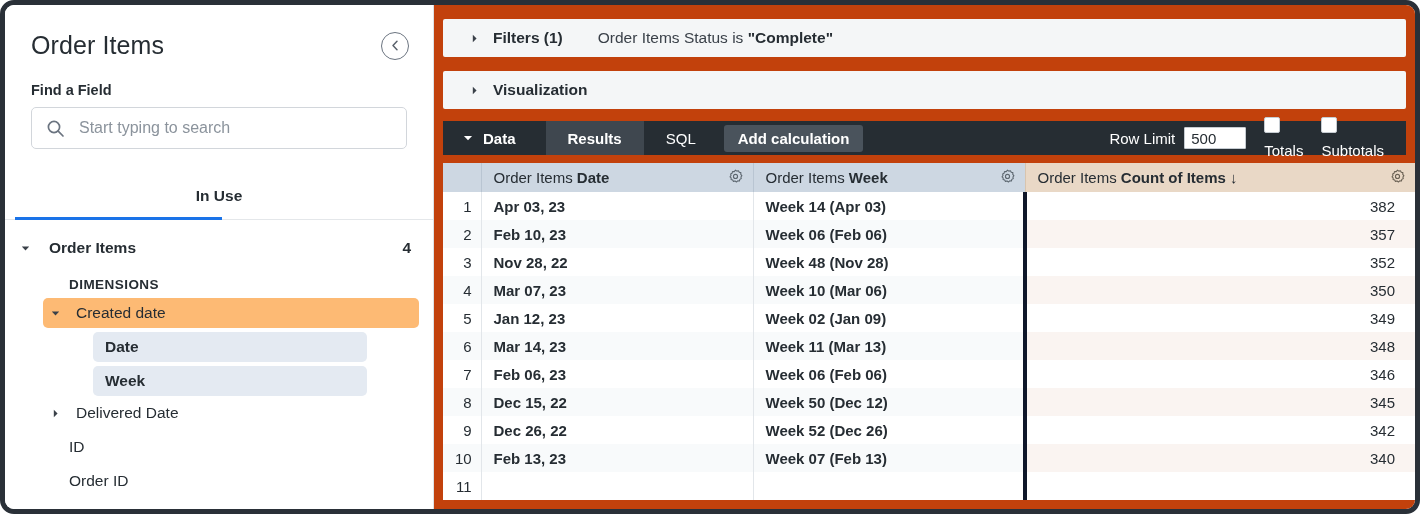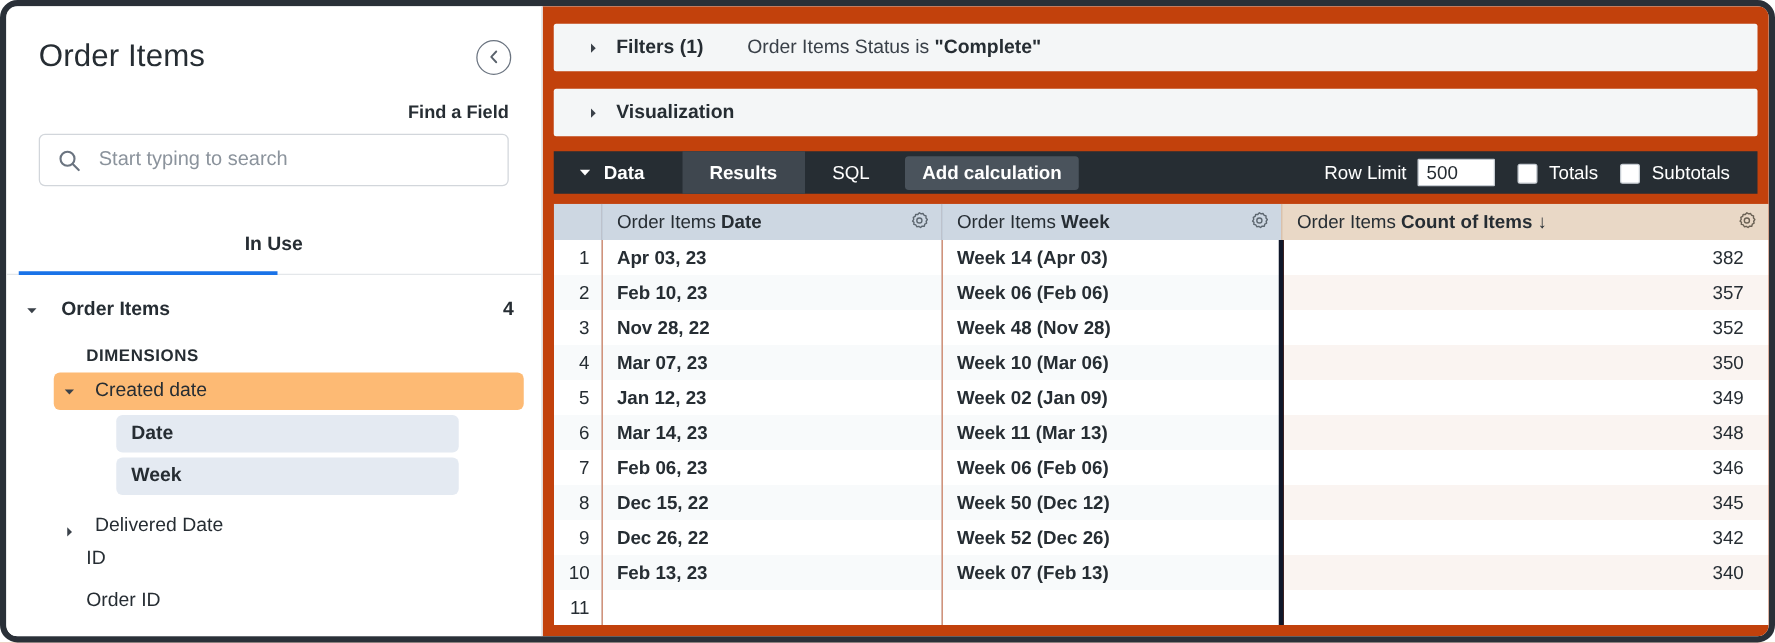--- a/index.html
+++ b/index.html
@@ -36,21 +36,21 @@
   }
   .collapse-btn{
     width:26px;height:26px;border-radius:50%;
     border:1.6px solid #6b7480;
     display:flex;align-items:center;justify-content:center;
     cursor:pointer;flex:0 0 26px;
   }
   .collapse-btn svg{display:block;}
   .find-label{
     padding:22px 26px 0 26px;
-    font-size:14.5px;font-weight:bold;color:#262d33;text-align:right;
+    font-size:14.5px;font-weight:bold;color:#262d33;
   }
   .search-wrap{padding:9px 26px 0 26px;}
   .search-box{
     display:flex;align-items:center;gap:14px;
     height:42px;box-sizing:border-box;
     border:1px solid #d2d6db;border-radius:5px;
     padding:0 14px;background:#fff;
   }
   .search-box svg{flex:0 0 auto;display:block;}
   .search-input{
@@ -131,21 +131,21 @@
     font-weight:bold;font-size:15px;
     padding:5px 14px;border-radius:3px;margin-left:6px;cursor:pointer;
   }
   .tb-right{margin-left:auto;display:flex;align-items:center;gap:18px;padding-right:22px;}
   .rowlimit{display:flex;align-items:center;gap:9px;font-size:15px;}
   .rowlimit-input{
     width:62px;height:22px;box-sizing:border-box;
     border:1px solid #c6ccd2;background:#fff;color:#262d33;
     font-family:inherit;font-size:15px;padding:0 6px;outline:0;border-radius:1px;
   }
-  .chk{display:flex;align-items:flex-end;gap:9px;cursor:pointer;font-size:15px;}
+  .chk{display:flex;align-items:flex-start;gap:9px;cursor:pointer;font-size:15px;flex-direction:column;}
   .box{width:14px;height:14px;background:#fff;border:1px solid #c6ccd2;border-radius:2px;}
 
   
   .tablewrap{flex:1 1 auto;margin:8px 0 0 9px;overflow:hidden;position:relative;}
   table{border-collapse:collapse;width:100%;table-layout:fixed;font-size:15px;color:#262d33;}
   col.c-idx{width:38px;}
   col.c-date{width:272px;}
   col.c-week{width:272px;}
   col.c-cnt{width:auto;}
   thead th{
@@ -226,21 +226,21 @@
       </div>
 
       <div class="tree-row pill hl-blue" style="margin:4px 66px 0 88px;padding-left:12px;height:30px;">
         <span style="font-weight:bold">Date</span>
       </div>
 
       <div class="tree-row pill hl-blue" style="margin:4px 66px 0 88px;padding-left:12px;height:30px;">
         <span style="font-weight:bold">Week</span>
       </div>
 
-      <div class="tree-row" style="padding-left:44px;height:34px;align-items:flex-end;">
+      <div class="tree-row" style="padding-left:44px;height:34px;">
         <span class="caret">
           <svg width="9" height="9" viewBox="0 0 9 9" aria-hidden="true">
               <path d="M2.8 0.8 L6.6 4.5 L2.8 8.2 Z" fill="#3a4149"></path>
             </svg>
         </span>
         <span style="padding-left:14px">Delivered Date</span>
       </div>
 
       <div class="tree-row" style="padding-left:64px;height:34px;">
         <span>ID</span>

